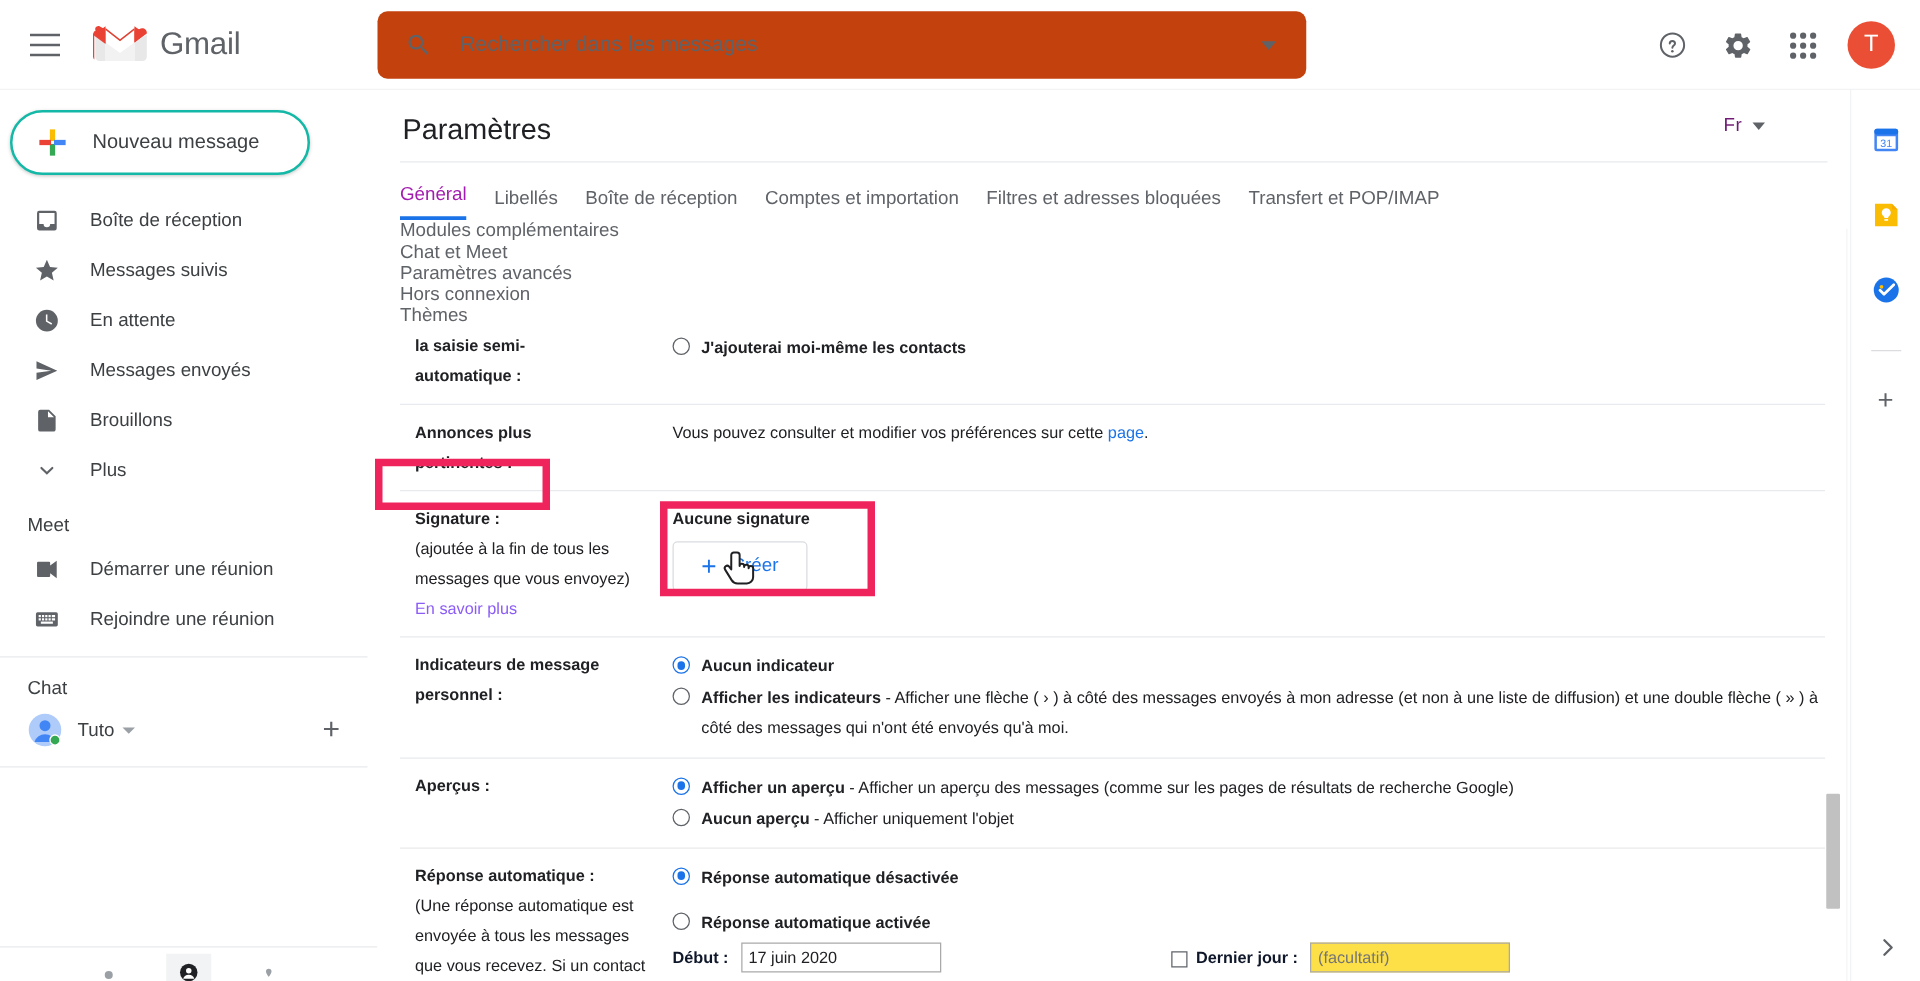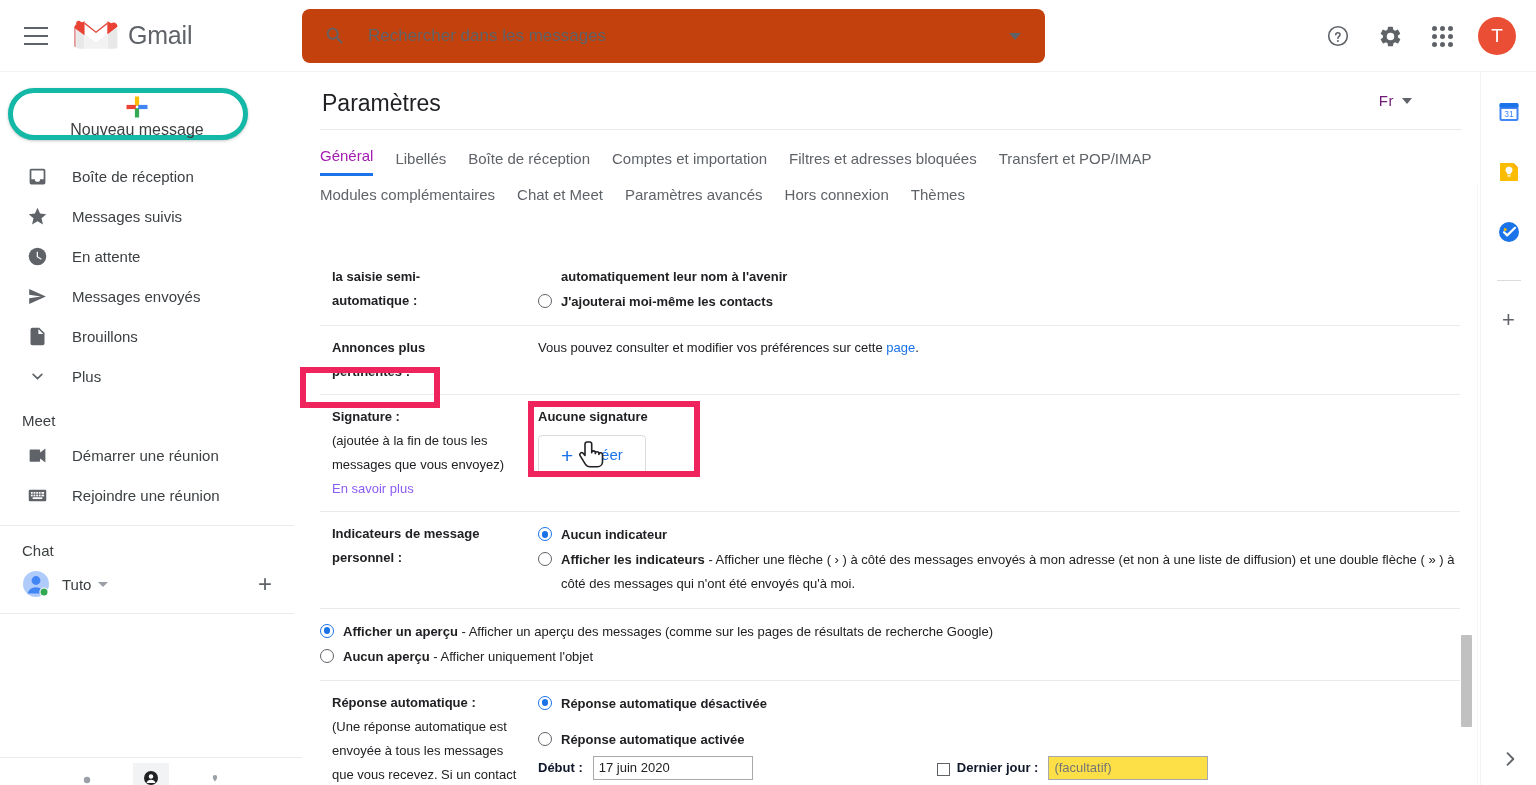--- a/index.html
+++ b/index.html
@@ -67,23 +67,23 @@
   .grid-dots { display: grid; grid-template-columns: repeat(3,5px); gap: 3px; }
   .grid-dots i { width: 5px; height: 5px; background: #5f6368; border-radius: 50%; display: block; }
 
   
   .sidebar {
     position: absolute; left: 0; top: 72px; width: 302px; height: 713px;
     background: #fff; overflow: hidden;
   }
   .compose-btn {
     margin: 16px 0 0 8px; width: 240px; height: 52px;
-    border: 5px solid #14b8a6; border-radius: 26px;
+    border: 2px solid #14b8a6; border-radius: 26px;
     box-shadow: 0 1px 3px rgba(60,64,67,.3);
-    display: flex; align-items: center; cursor: pointer; background: #fff; flex-direction: column;
+    display: flex; align-items: center; cursor: pointer; background: #fff;
   }
   .compose-plus { width: 28px; height: 28px; margin-left: 18px; flex: 0 0 auto; }
   .compose-label { font-size: 16px; color: #3c4043; margin-left: 18px; }
 
   .nav-list { margin-top: 16px; }
   .nav-item {
     height: 40px; display: flex; align-items: center;
     border-radius: 0 20px 20px 0; cursor: pointer; padding-left: 26px;
   }
   .nav-ico { width: 22px; height: 22px; flex: 0 0 auto; display:flex; align-items:center; justify-content:center; }
@@ -128,21 +128,21 @@
     position: absolute; right: 68px; top: 20px; display: flex; align-items: center; cursor: pointer;
   }
   .lang-sel .lbl { font-size: 15px; color: #701a75; letter-spacing: .5px; }
   .lang-sel .cv {
     width: 0; height: 0; border-left: 5px solid transparent; border-right: 5px solid transparent;
     border-top: 6px solid #5f6368; margin-left: 8px;
   }
   .title-rule { height: 1px; background: #e8eaed; margin: 12px 18px 0 18px; }
 
   .tabs-row1 { display: flex; align-items: flex-end; padding-left: 18px; height: 42px; margin-top: 4px; }
-  .tabs-row2 { display: flex; align-items: center; padding-left: 18px; height: 36px; }
+  .tabs-row2 { display: flex; padding-left: 18px; height: 36px; flex-direction: column; }
   .tab {
     font-size: 15px; color: #5f6368; margin-right: 22px; cursor: pointer;
     padding-bottom: 9px; white-space: nowrap;
   }
   .tabs-row2 .tab { padding-bottom: 0; }
   .tab.active { color: #a21caf; border-bottom: 3px solid #1a73e8; }
 
   .settings-scroll {
     position: absolute; left: 0; top: 183px; width: 1178px; height: 602px; overflow: hidden;
   }
@@ -449,21 +449,20 @@
     </div>
 
     <div class="settings-scroll">
 
       <div class="srow">
         <div class="slabel">
           <div>la saisie semi-</div>
           <div>automatique :</div>
         </div>
         <div class="sbody">
-          <div class="bold" style="padding-left:23px">automatiquement leur nom à l'avenir</div>
           <div class="opt">
             <span class="radio"></span>
             <span class="optxt bold">J'ajouterai moi-même les contacts</span>
           </div>
         </div>
       </div>
 
       <div class="srow">
         <div class="slabel">
           <div>Annonces plus</div>
@@ -501,20 +500,23 @@
             <span class="optxt bold">Aucun indicateur</span>
           </div>
           <div class="opt">
             <span class="radio"></span>
             <span class="optxt"><b>Afficher les indicateurs</b><span> - Afficher une flèche ( › ) à côté des messages envoyés à mon adresse (et non à une liste de diffusion) et une double flèche ( » ) à côté des messages qui n'ont été envoyés qu'à moi.</span></span>
           </div>
         </div>
       </div>
 
       <div class="srow">
+        <div class="slabel">
+          <div>Aperçus :</div>
+        </div>
         <div class="sbody">
           <div class="opt">
             <span class="radio checked"></span>
             <span class="optxt"><b>Afficher un aperçu</b><span> - Afficher un aperçu des messages (comme sur les pages de résultats de recherche Google)</span></span>
           </div>
           <div class="opt">
             <span class="radio"></span>
             <span class="optxt"><b>Aucun aperçu</b><span> - Afficher uniquement l'objet</span></span>
           </div>
         </div>

